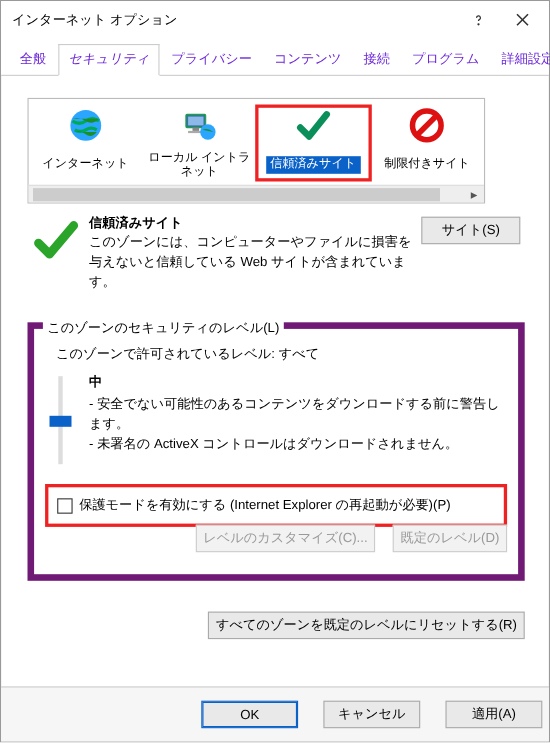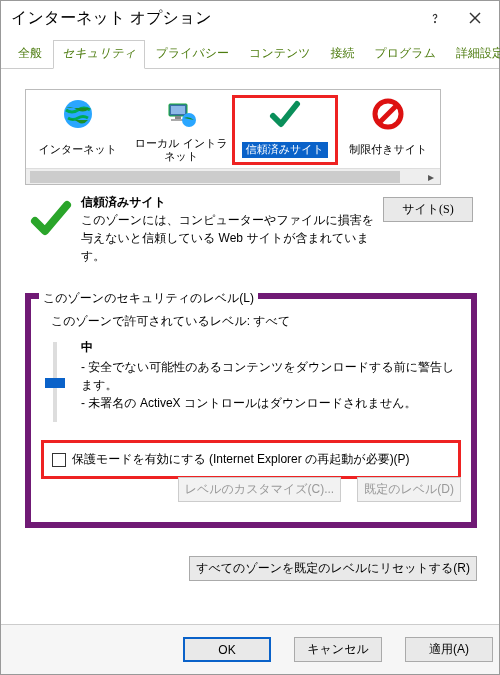--- a/index.html
+++ b/index.html
@@ -18,41 +18,41 @@
     border: 1px solid #999;
     display: flex; flex-direction: column;
     background: #fff;
   }
   .titlebar {
     height: 34px;
     display: flex; align-items: center;
     padding: 0 4px 0 10px;
     background: #fff;
   }
-  .titlebar .title { flex: 1; font-size: 16px; }
+  .titlebar .title { flex: 1; font-size: 12px; }
   .titlebar .btn {
     width: 40px; height: 28px;
     display: flex; align-items: center; justify-content: center;
     font-size: 14px; color: #333;
   }
   .titlebar .btn svg { stroke: #333; }
   .tabs {
     display: flex;
     padding: 4px 8px 0 8px;
     border-bottom: 1px solid #ccc;
     background: #fff;
     gap: 2px;
   }
   .tab {
     padding: 4px 8px 6px 8px;
     font-size: 12px;
     border: 1px solid transparent;
     position: relative;
     top: 1px;
-    color: #4d7c0f;
+    color: #6d28d9;
     white-space: nowrap;
   }
   .tab.active {
     border: 1px solid #ccc;
     border-bottom: 1px solid #fff;
     background: #fff;
     font-style: italic;
   }
   .content {
     flex: 1;
@@ -99,21 +99,21 @@
     color:#555;
   }
   .desc-block {
     display: flex;
     gap: 8px;
     padding: 8px 4px 0 4px;
   }
   .desc-block .big-check { width: 44px; height: 44px; flex: 0 0 44px; margin-top:4px; }
   .desc-text { flex: 1; font-size: 12px; line-height: 1.5; }
   .desc-text .zone-name { font-weight: bold; }
-  .sites-btn-col { width: 96px; padding-top:4px; padding-right:4px;font-family:Liberation Serif, serif;}
+  .sites-btn-col { width: 96px; padding-top:4px; padding-right:4px;}
   button.win {
     font: inherit;
     padding: 3px 6px;
     background: #e9e9e9;
     border: 1px solid #aaa;
     min-width: 90px;
     min-height: 24px;
   }
   button.win.disabled { color:#999; border-color:#ccc; background:#f2f2f2; }
   button.win.def { border: 1px solid #0a62c9; box-shadow: inset 0 0 0 1px #0a62c9; }

